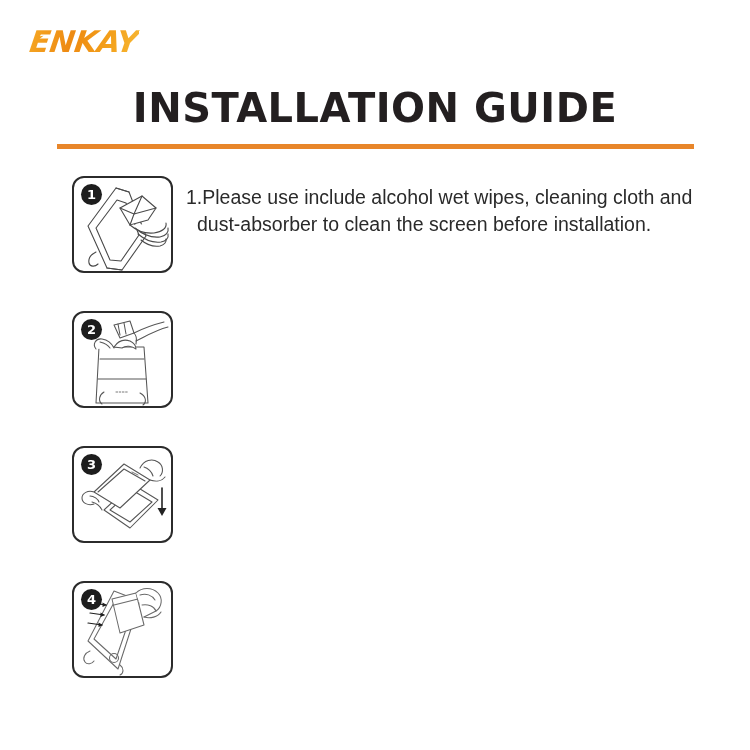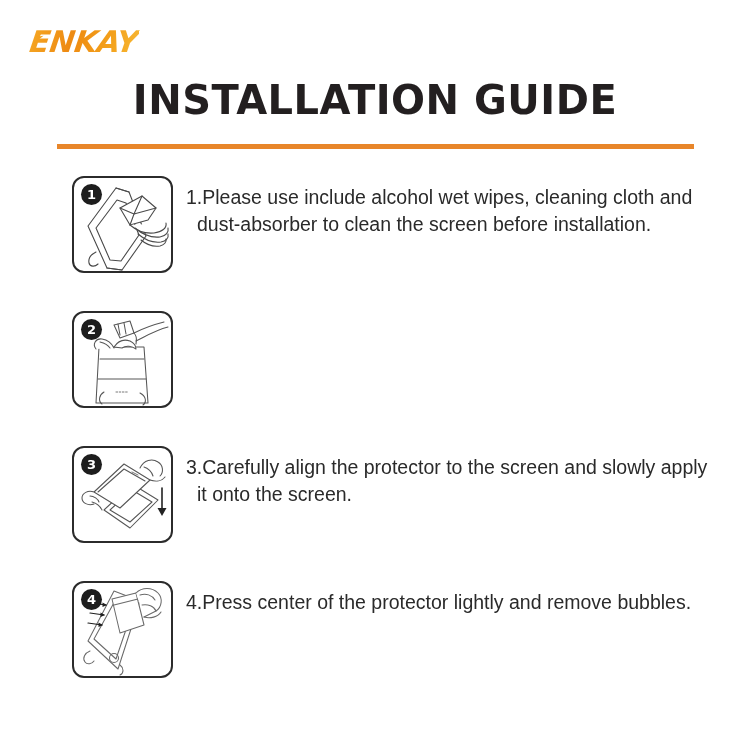--- a/index.html
+++ b/index.html
@@ -50,21 +50,21 @@
     top: 7px;
     width: 12px;
     height: 13px;
     pointer-events: none;
   }
 
   
   .title {
     position: absolute;
     left: 0;
-    top: 78px;
+    top: 86px;
     width: 750px;
     text-align: center;
     font-family: "DejaVu Sans", sans-serif;
     font-size: 40px;
     font-weight: bold;
     letter-spacing: 0.5px;
     color: #231f20;
     line-height: 1.1;
   }
   .rule {
@@ -230,21 +230,20 @@
 
             <path d="M66 20 C70 12 78 10 84 14 C89 17 90 24 86 28" fill="#fff"></path>
             <path d="M70 19 C74 20 78 24 79 28"></path>
             <path d="M76 32 C82 34 88 33 91 29"></path>
 
             <path d="M88 40 L88 64" stroke="#222" stroke-width="1.6"></path>
             <path d="M83.5 60 L88 68 L92.5 60 Z" fill="#222" stroke="none"></path>
           </g>
         </svg>
       </div>
-      <div class="step-text">3.Carefully align the protector to  the screen and slowly apply it onto the screen.</div>
     </div>
 
     <div class="step step-4">
       <div class="fig">
         <div class="badge-num">4</div>
         <svg width="97" height="93" viewBox="0 0 97 93" aria-hidden="true">
           <g fill="none" stroke="#6a6a6a" stroke-width="1.05" stroke-linejoin="round" stroke-linecap="round">
 
             <path d="M14 58 L40 8 L66 18 L44 86 Z" fill="#fff"></path>
             <path d="M20 56 L42 16 L60 23 L42 76 Z"></path>
@@ -266,17 +265,16 @@
               <path d="M18 20 L32 22"></path>
                 <path d="M28.5 19.6 L33 22 L28.5 24" fill="#1f1f1f" stroke="none"></path>
               <path d="M16 30 L30 32"></path>
                 <path d="M26.5 29.6 L31 32 L26.5 34" fill="#1f1f1f" stroke="none"></path>
               <path d="M14 40 L28 42"></path>
                 <path d="M24.5 39.6 L29 42 L24.5 44" fill="#1f1f1f" stroke="none"></path>
             </g>
           </g>
         </svg>
       </div>
-      <div class="step-text">4.Press center of the protector lightly and remove bubbles.</div>
     </div>
 
   </div>
 </div>
 
 </body></html>

